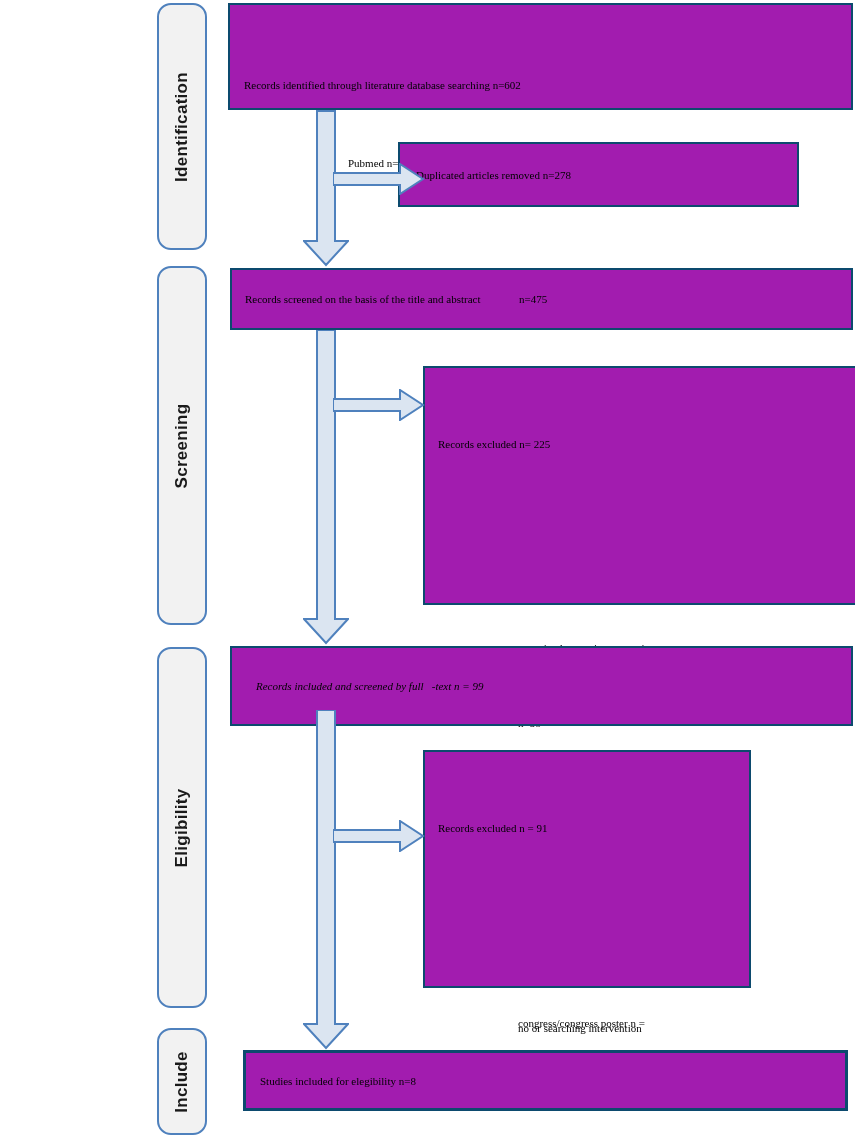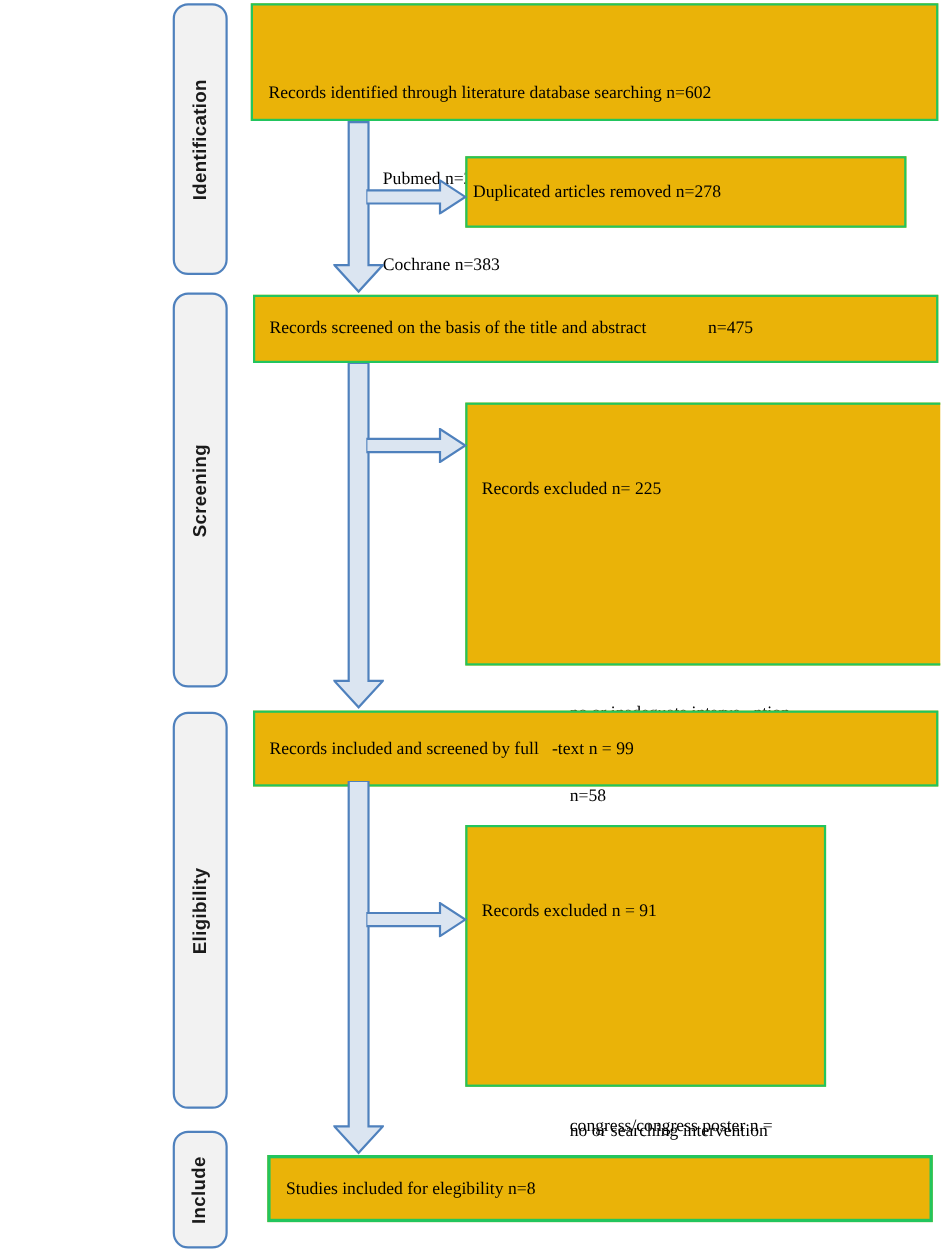--- a/index.html
+++ b/index.html
@@ -35,44 +35,44 @@
     color: #1a1a1a;
   }
   #stage-identification { top: 3px;    height: 247px; }
   #stage-screening      { top: 266px;  height: 359px; }
   #stage-eligibility    { top: 647px;  height: 361px; }
   #stage-include        { top: 1028px; height: 107px; }
 
   
   .flowbox {
     position: absolute;
-    background: #eab308;
-    border: 2px solid #22c55e;
-    font-size: 16px;
+    background: #a21caf;
+    border: 2px solid #0c4a6e;
+    font-size: 11px;
     line-height: 26px;
     white-space: pre-wrap;
   }
   .vcenter { display: flex; align-items: center; }
 
   #box-identified { left: 228px; top: 3px; width: 625px; height: 107px; padding: 15px 10px 0 14px; }
   #box-identified .sub { padding-left: 104px; }
 
-  #box-duplicates { left: 423px; top: 142px; width: 401px; height: 65px; padding-left: 5px; }
+  #box-duplicates { left: 398px; top: 142px; width: 401px; height: 65px; padding-left: 16px; }
 
   #box-screened   { left: 230px; top: 268px; width: 623px; height: 62px; padding-left: 13px; }
 
   .excluded { padding: 11px 8px 0 13px; }
   .excluded .ex-title { line-height: 27px; }
   .excluded .ex-items { padding-left: 80px; line-height: 25px; }
   #box-screen-excluded { left: 423px; top: 366px; width: 476px; height: 239px; }
   #box-screen-excluded .spacer { height: 24px; }
   #box-fulltext-excluded { left: 423px; top: 750px; width: 328px; height: 238px; }
   #box-fulltext-excluded .spacer { height: 20px; }
 
-  #box-fulltext { left: 230px; top: 646px; width: 623px; height: 69px; padding-left: 13px; }
+  #box-fulltext { left: 230px; top: 646px; width: 623px; height: 80px; padding-left: 24px; font-style: italic; }
 
   #box-included { left: 243px; top: 1050px; width: 605px; height: 61px; border-width: 3px; padding-left: 14px; align-items: center; }
 
   .arrow { position: absolute; }
 </style>
 </head>
 <body>
 
 <div id="canvas">
 
@@ -85,21 +85,20 @@
   <div class="stage" id="stage-eligibility">
     <span class="label">Eligibility</span>
   </div>
   <div class="stage" id="stage-include">
     <span class="label">Include</span>
   </div>
 
   <div class="flowbox" id="box-identified">
     <div>Records identified through literature database searching n=602</div>
     <div class="sub">Pubmed n=219</div>
-    <div class="sub">Cochrane n=383</div>
   </div>
 
   <div class="flowbox vcenter" id="box-duplicates">
     <span>Duplicated articles removed n=278</span>
   </div>
 
   <div class="flowbox vcenter" id="box-screened">
     <span>Records screened on the basis of the title and abstract              n=475</span>
   </div>
 

